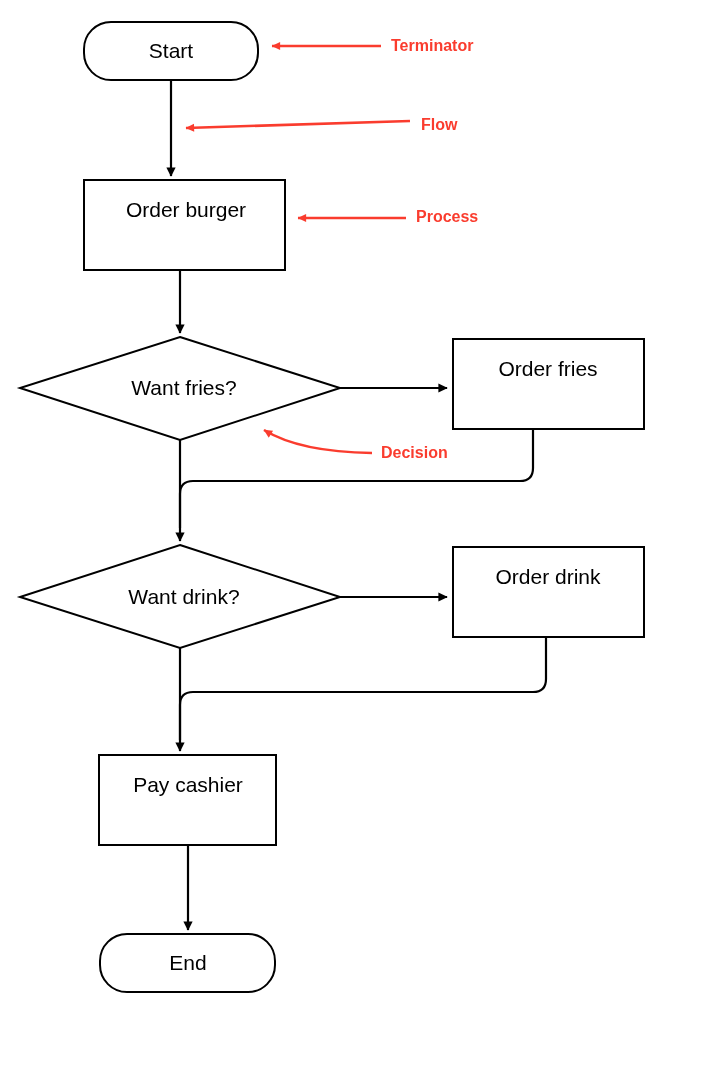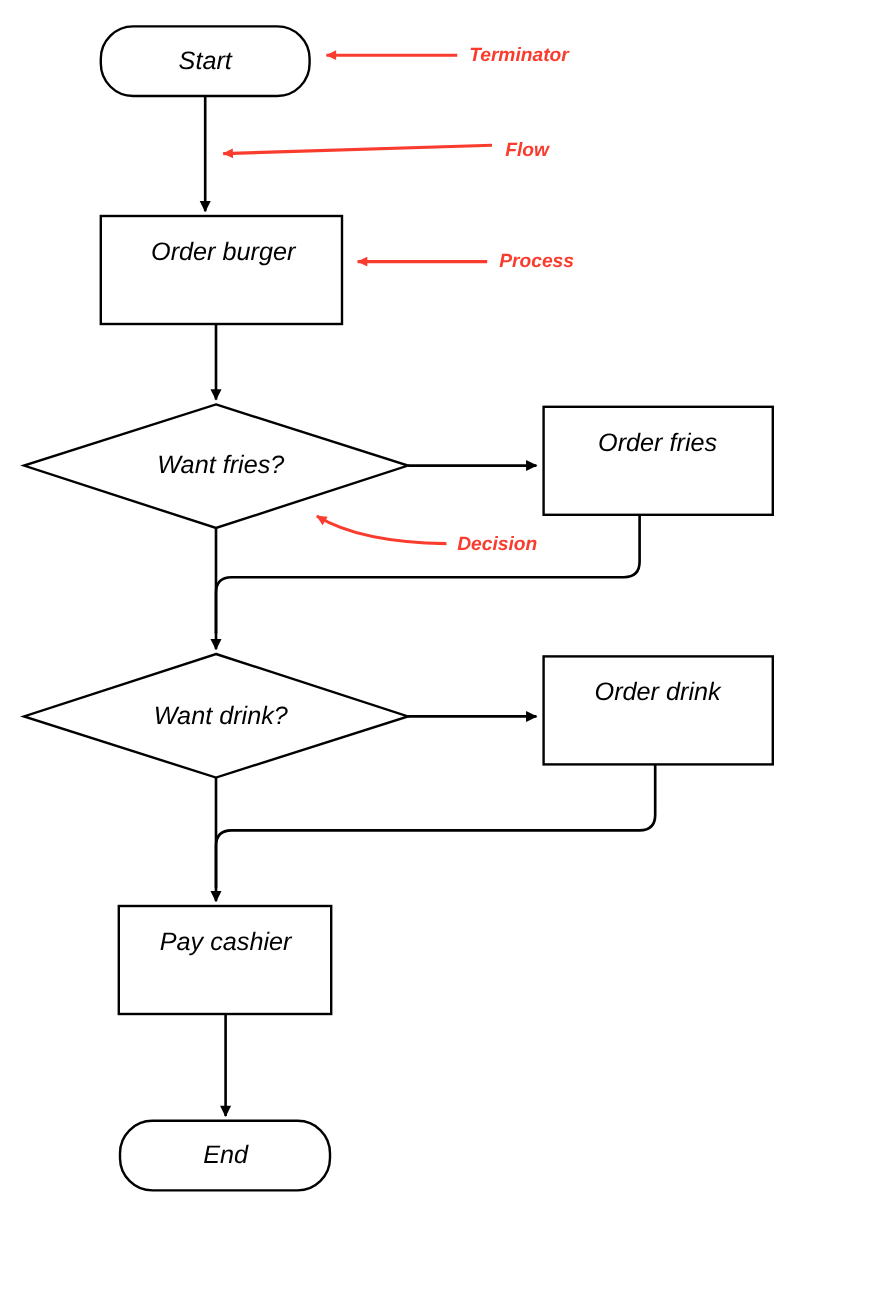--- a/index.html
+++ b/index.html
@@ -14,21 +14,20 @@
     position: relative;
     overflow: hidden;
     font-family: "Liberation Sans", sans-serif;
   }
   #stage {
     position: absolute;
     left: 0;
     top: 0;
     width: 598px;
     height: 1076px;
-    font-style: italic;
   }
   svg#flow {
     position: absolute;
     left: 0;
     top: 0;
     width: 724px;
     height: 1076px;
     display: block;
   }
   .shape-stroke {

